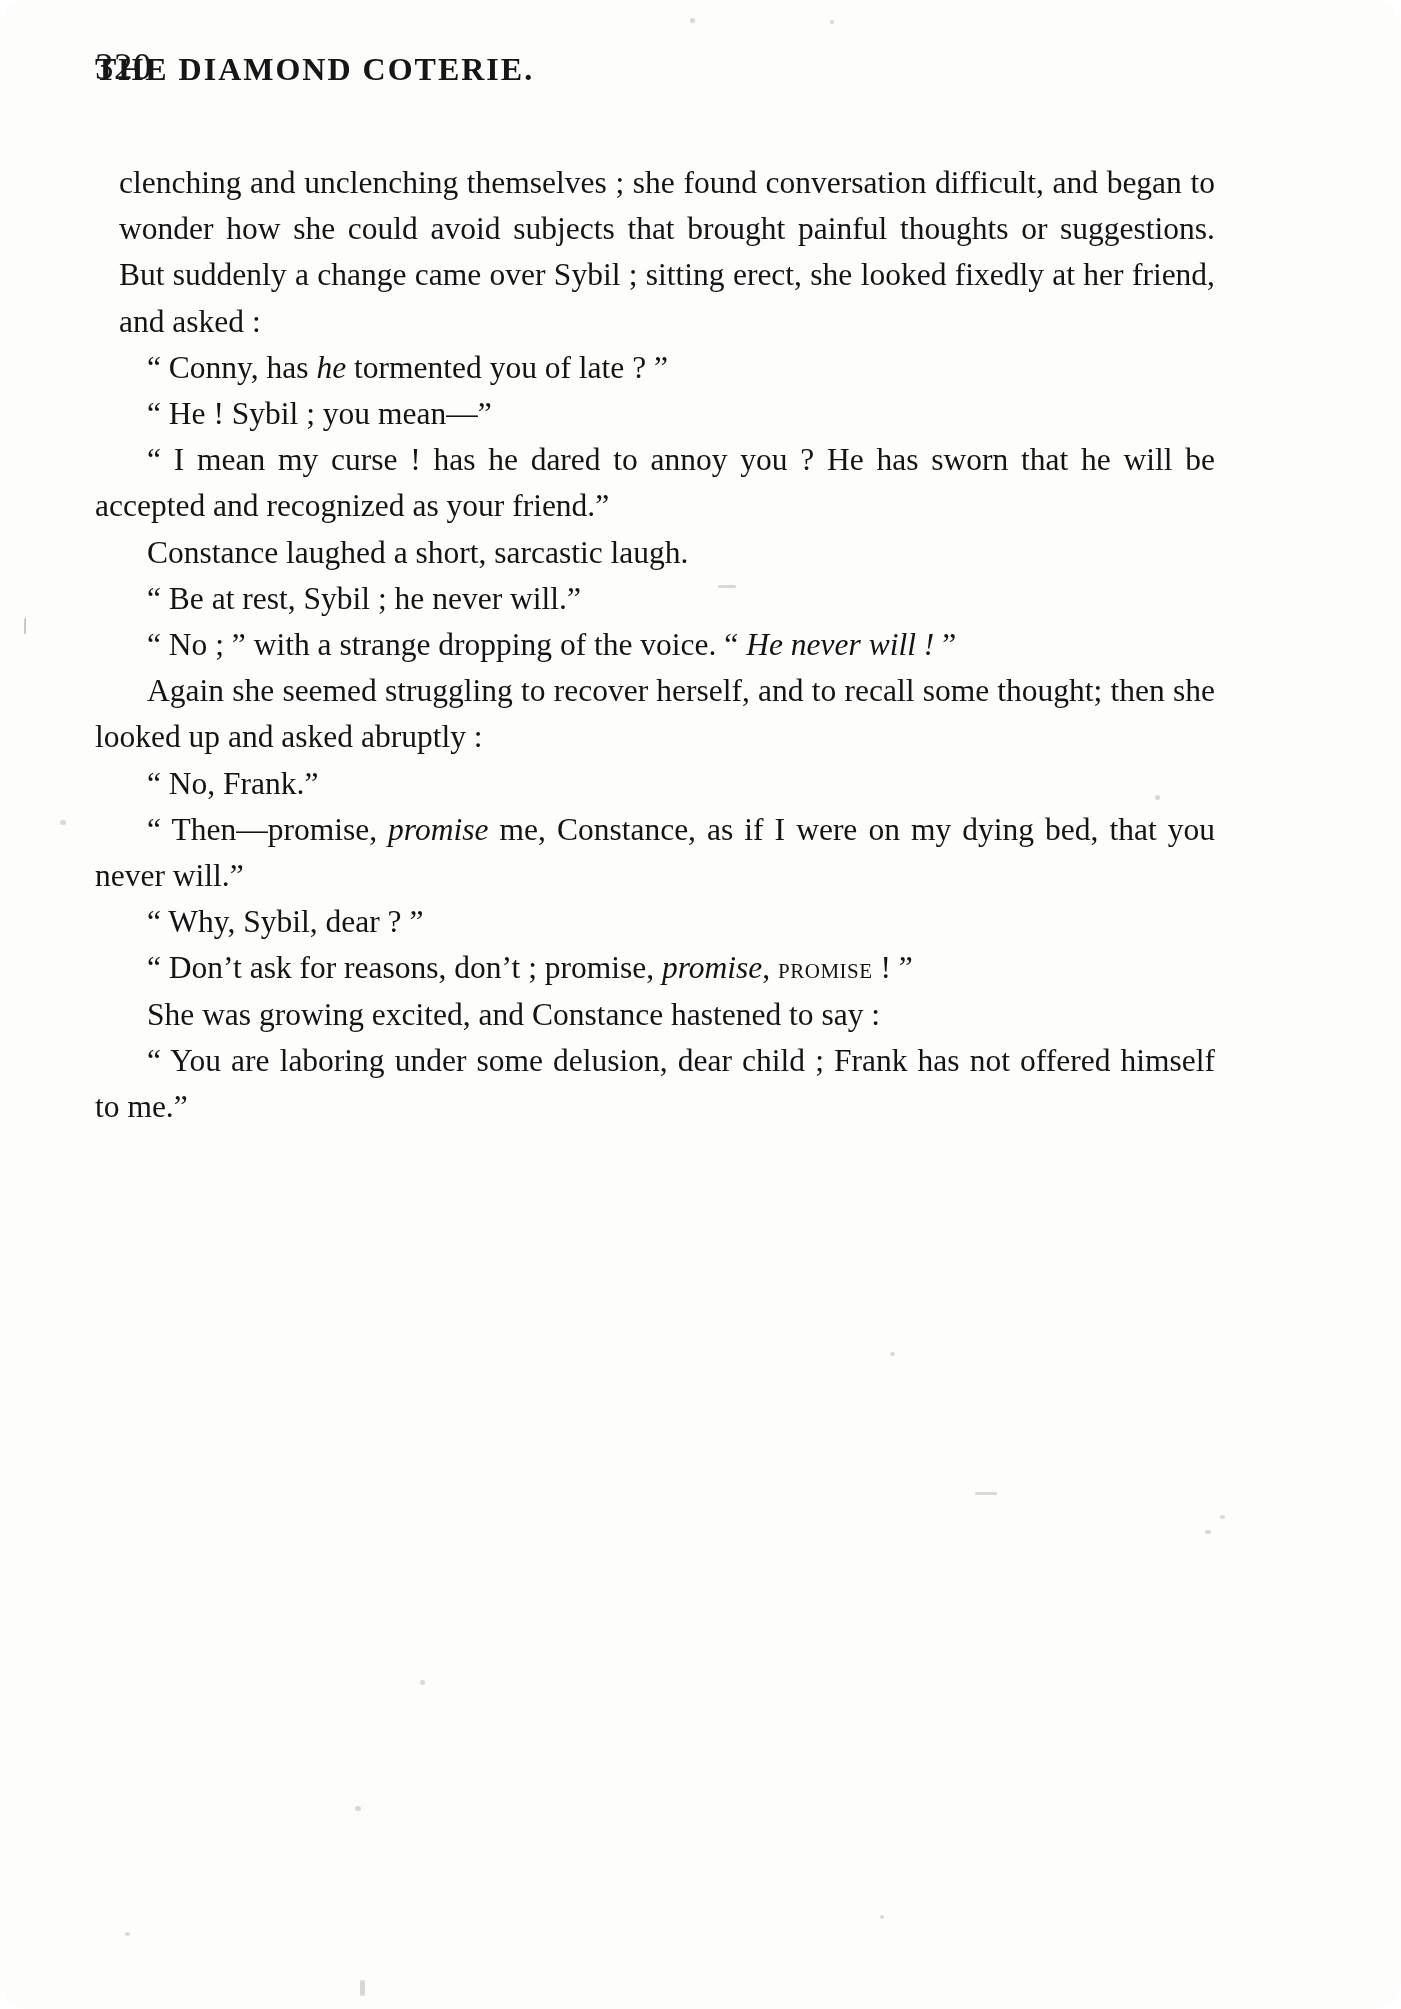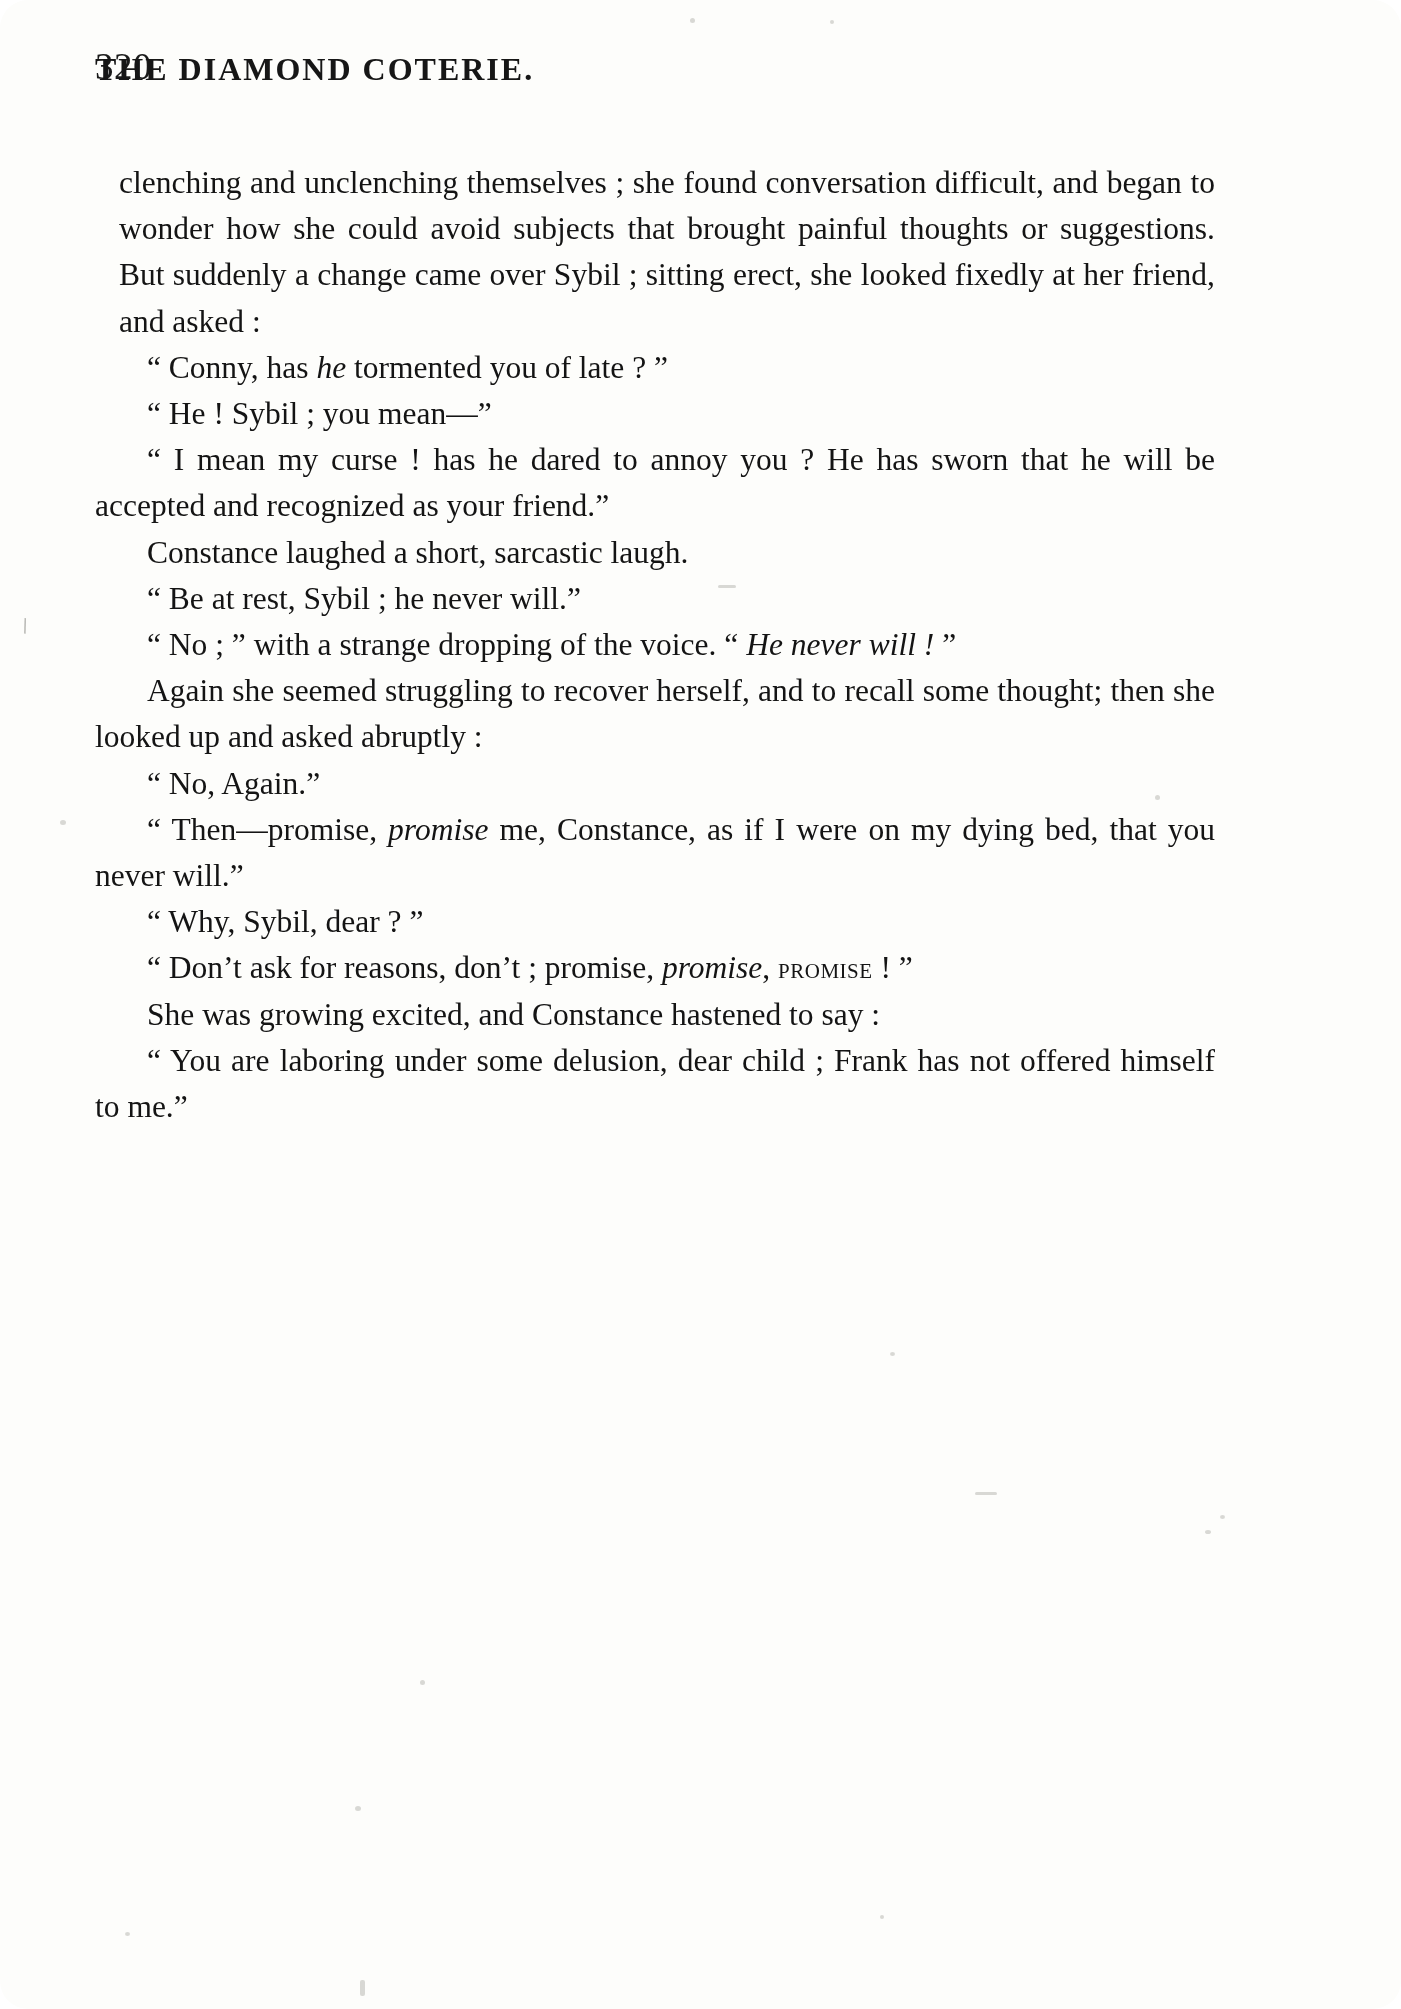--- a/index.html
+++ b/index.html
@@ -107,21 +107,21 @@
 
   <div class="body-text">
     <p class="noindent">clenching and unclenching themselves ; she found conversation difficult, and began to wonder how she could avoid subjects that brought painful thoughts or suggestions.   But suddenly a change came over Sybil ; sitting erect, she looked fixedly at her friend, and asked :</p>
     <p class="indent">“ Conny, has <i>he</i> tormented you of late ? ”</p>
     <p class="indent">“ He ! Sybil ; you mean—”</p>
     <p class="indent">“ I mean my curse ! has he dared to annoy you ?  He has sworn that he will be accepted and recognized as your friend.”</p>
     <p class="indent">Constance laughed a short, sarcastic laugh.</p>
     <p class="indent">“ Be at rest, Sybil ; he never will.”</p>
     <p class="indent">“ No ; ” with a strange dropping of the voice.   “ <i>He never will !</i> ”</p>
     <p class="indent">Again she seemed struggling to recover herself, and to recall some thought; then she looked up and asked abruptly :</p>
-    <p class="indent">“ No, Again.”</p>
+    <p class="indent">“ No, Frank.”</p>
     <p class="indent">“ Then—promise, <i>promise</i> me, Constance, as if I were on my dying bed, that you never will.”</p>
     <p class="indent">“ Why, Sybil, dear ? ”</p>
     <p class="indent">“ Don’t ask for reasons, don’t ; promise, <i>promise</i>, <span class="smallcaps">promise</span> ! ”</p>
     <p class="indent">She was growing excited, and Constance hastened to say :</p>
     <p class="indent">“ You are laboring under some delusion, dear child ; Frank has not offered himself to me.”</p>
   </div>
 
   <div class="mark" style="left:22px; top:615px; transform:rotate(20deg);">\</div>
   <div class="speck" style="left:690px; top:18px; width:5px; height:5px;"></div>
   <div class="speck" style="left:830px; top:20px; width:4px; height:4px;"></div>

